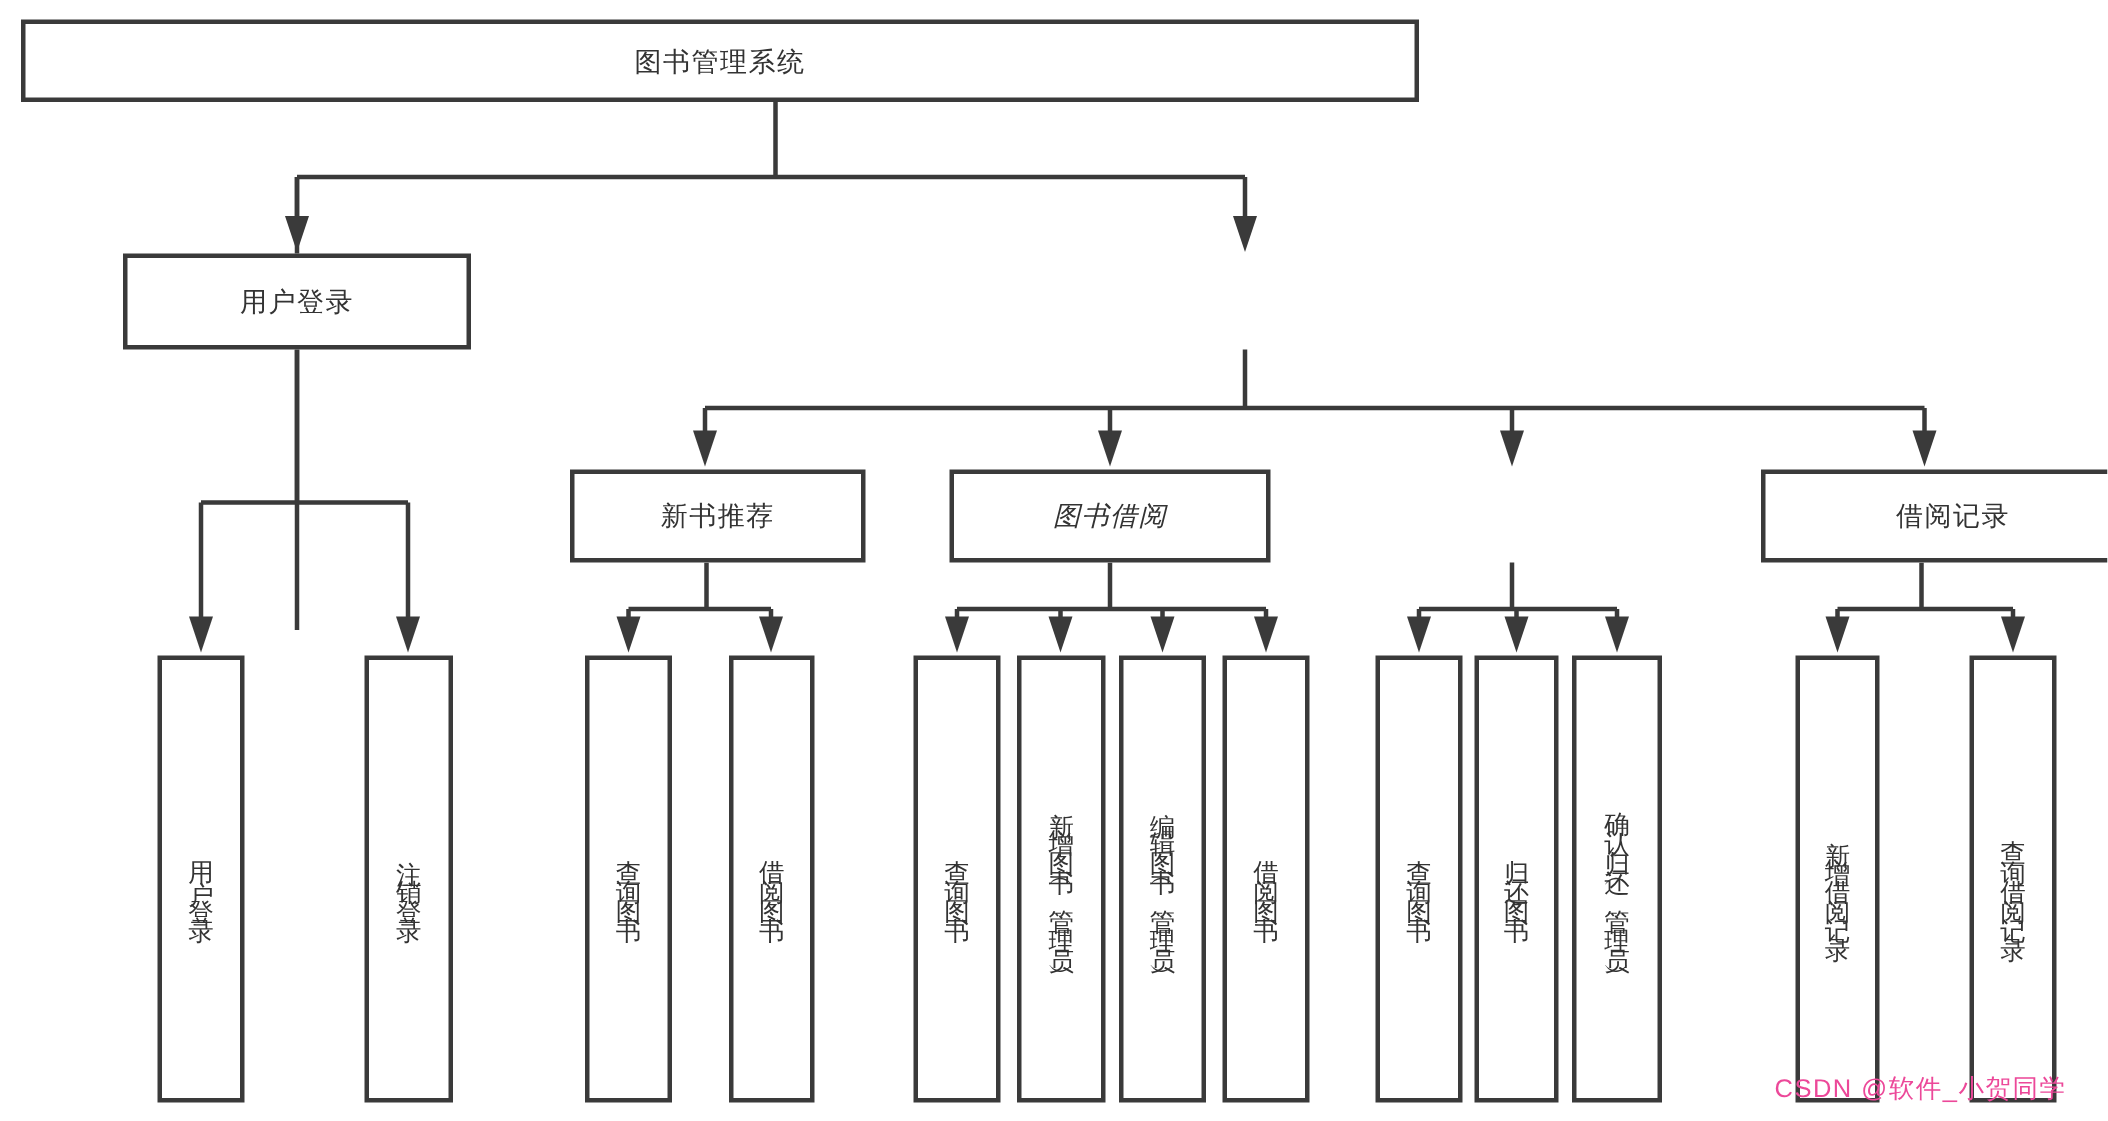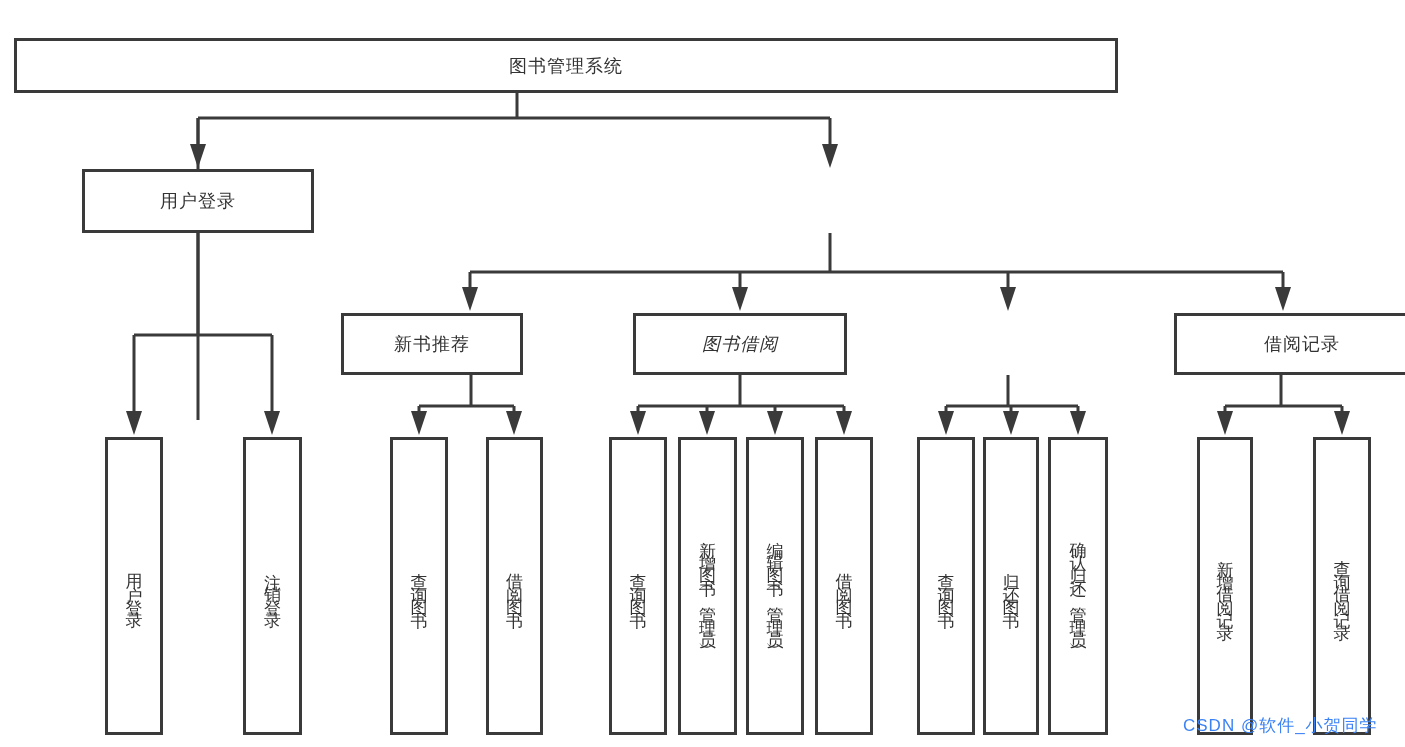--- a/index.html
+++ b/index.html
@@ -38,21 +38,21 @@
     line-height: 1;
     letter-spacing: 13px;
     color: #333333;
     white-space: nowrap;
   }
   .watermark {
     position: absolute;
     left: 1183px;
     top: 714px;
     font-size: 17px;
-    color: #3b82f6;
+    color: #ec4899;
     letter-spacing: 1px;
     z-index: 3;
   }
 </style>
 </head>
 <body>
 
 <div id="canvas">
 
   <svg id="wires" viewBox="0 0 1405 747" xmlns="http://www.w3.org/2000/svg">
@@ -90,29 +90,29 @@
       <path d="M775 435 l-8 -24 h16 z"></path>
       <path d="M844 435 l-8 -24 h16 z"></path>
       <path d="M946 435 l-8 -24 h16 z"></path>
       <path d="M1011 435 l-8 -24 h16 z"></path>
       <path d="M1078 435 l-8 -24 h16 z"></path>
       <path d="M1225 435 l-8 -24 h16 z"></path>
       <path d="M1342 435 l-8 -24 h16 z"></path>
     </g>
   </svg>
 
-  <div class="box" style="left:14px; top:13px; width:1104px; height:55px;margin-top:25px;">
+  <div class="box" style="left:14px; top:13px; width:932px; height:55px;">
     <span>图书管理系统</span>
   </div>
 
   <div class="box hbox" style="left:82px; top:169px; width:232px; height:64px;">
     <span>用户登录</span>
   </div>
 
-  <div class="box hbox" style="left:341px; top:313px; width:182px;align-items:center;">
+  <div class="box hbox" style="left:380px; top:313px; width:197px;align-items:center;">
     <span>新书推荐</span>
   </div>
   <div class="box hbox" style="left:633px; top:313px; width:214px;font-style:italic;">
     <span>图书借阅</span>
   </div>
   <div class="box hbox" style="left:1174px; top:313px; width:256px;">
     <span>借阅记录</span>
   </div>
 
   <div class="box vbox" style="left:105px; width:58px;">

